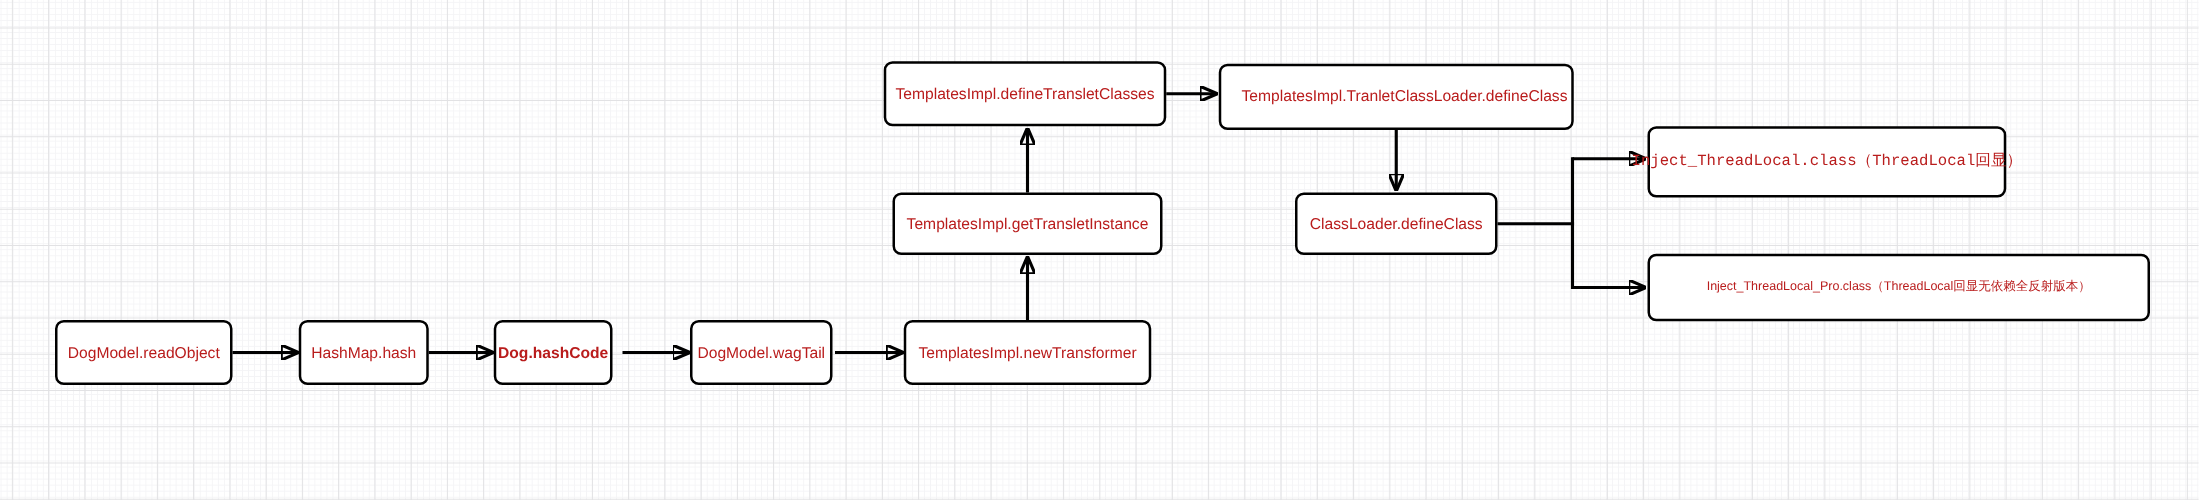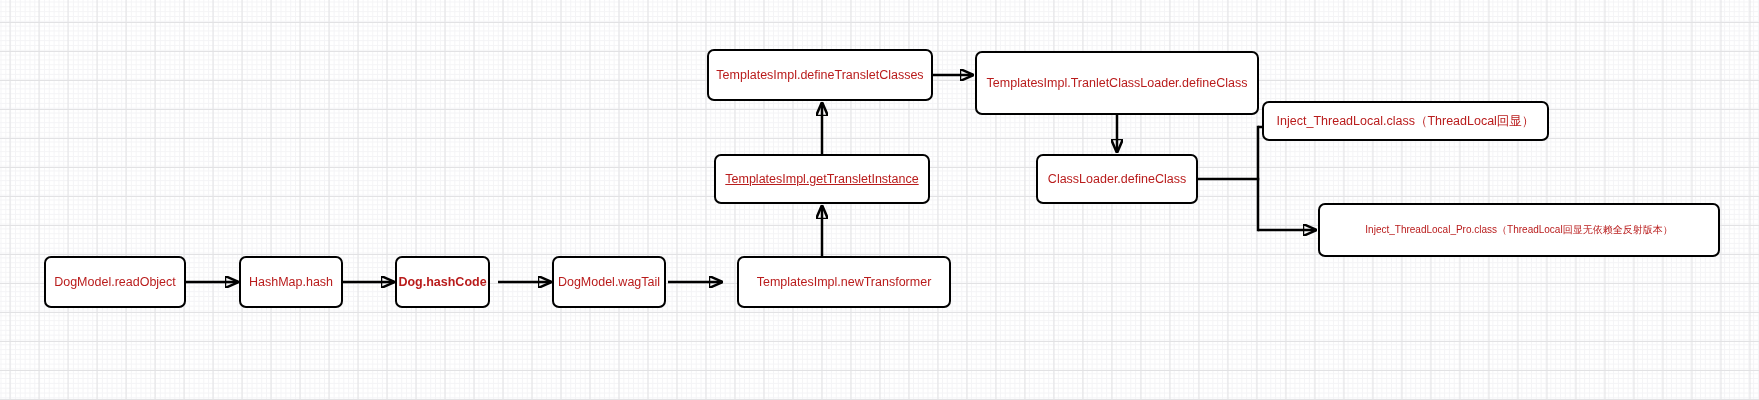--- a/index.html
+++ b/index.html
@@ -86,41 +86,41 @@
   </div>
 
   <div class="node" style="left:395px; top:256px; width:95px; height:52px;font-weight:bold;">
     <span class="node-label">Dog.hashCode</span>
   </div>
 
   <div class="node" style="left:552px; top:256px; width:114px; height:52px;">
     <span class="node-label">DogModel.wagTail</span>
   </div>
 
-  <div class="node" style="left:723px; top:256px; width:214px; height:52px;margin-left:14px;">
+  <div class="node" style="left:723px; top:256px; width:198px; height:52px;">
     <span class="node-label">TemplatesImpl.newTransformer</span>
   </div>
 
-  <div class="node" style="left:714px; top:154px; width:216px; height:50px;text-decoration:underline;">
+  <div class="node" style="left:714px; top:154px; width:216px; height:50px;">
     <span class="node-label">TemplatesImpl.getTransletInstance</span>
   </div>
 
   <div class="node" style="left:707px; top:49px; width:226px; height:52px;">
     <span class="node-label">TemplatesImpl.defineTransletClasses</span>
   </div>
 
-  <div class="node" style="left:975px; top:51px; width:284px; height:64px;">
+  <div class="node" style="left:975px; top:51px; width:284px; height:53px;justify-content:flex-end;">
     <span class="node-label">TemplatesImpl.TranletClassLoader.defineClass</span>
   </div>
 
   <div class="node" style="left:1036px; top:154px; width:162px; height:50px;">
     <span class="node-label">ClassLoader.defineClass</span>
   </div>
 
-  <div class="node" style="left:1262px; top:101px; width:287px; height:40px;">
+  <div class="node" style="left:1318px; top:101px; width:287px; height:57px;font-family:Liberation Mono, monospace;">
     <span class="node-label">Inject_ThreadLocal.class（ThreadLocal回显）</span>
   </div>
 
   <div class="node" style="left:1318px; top:203px; width:402px; height:54px; font-size:10px;">
     <span class="node-label">Inject_ThreadLocal_Pro.class（ThreadLocal回显无依赖全反射版本）</span>
   </div>
 
 </div>
 
 </body></html>

